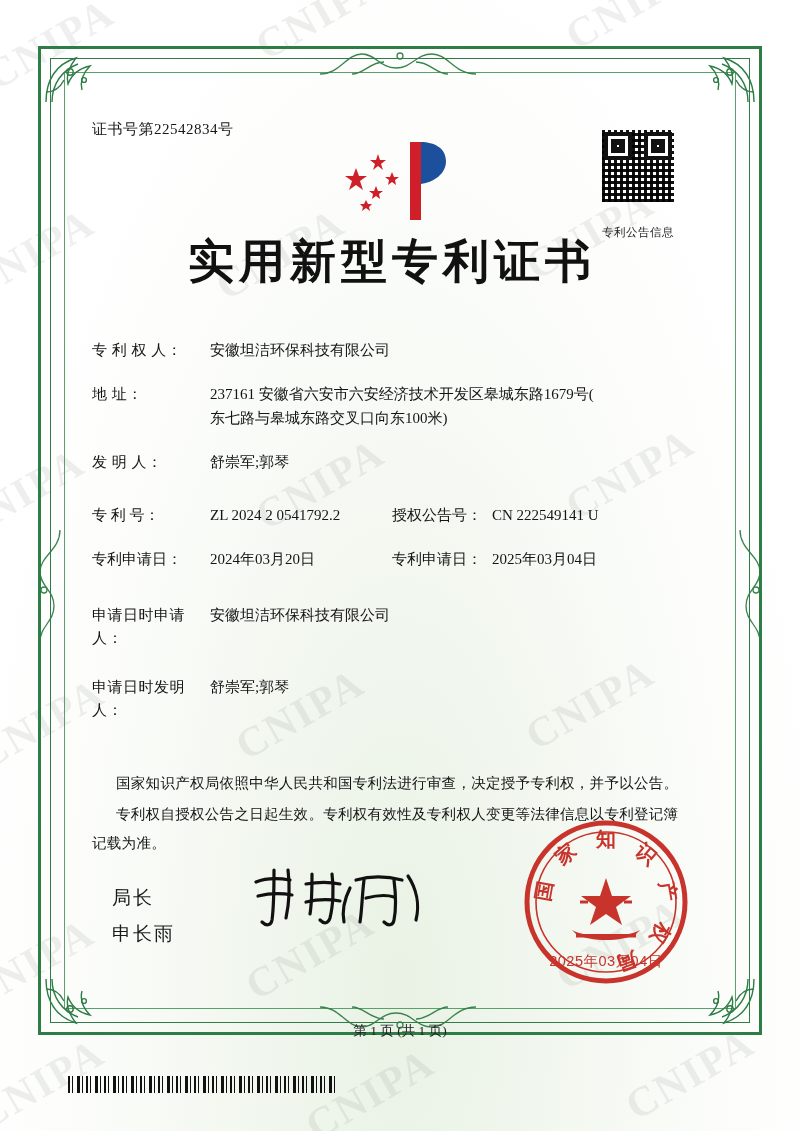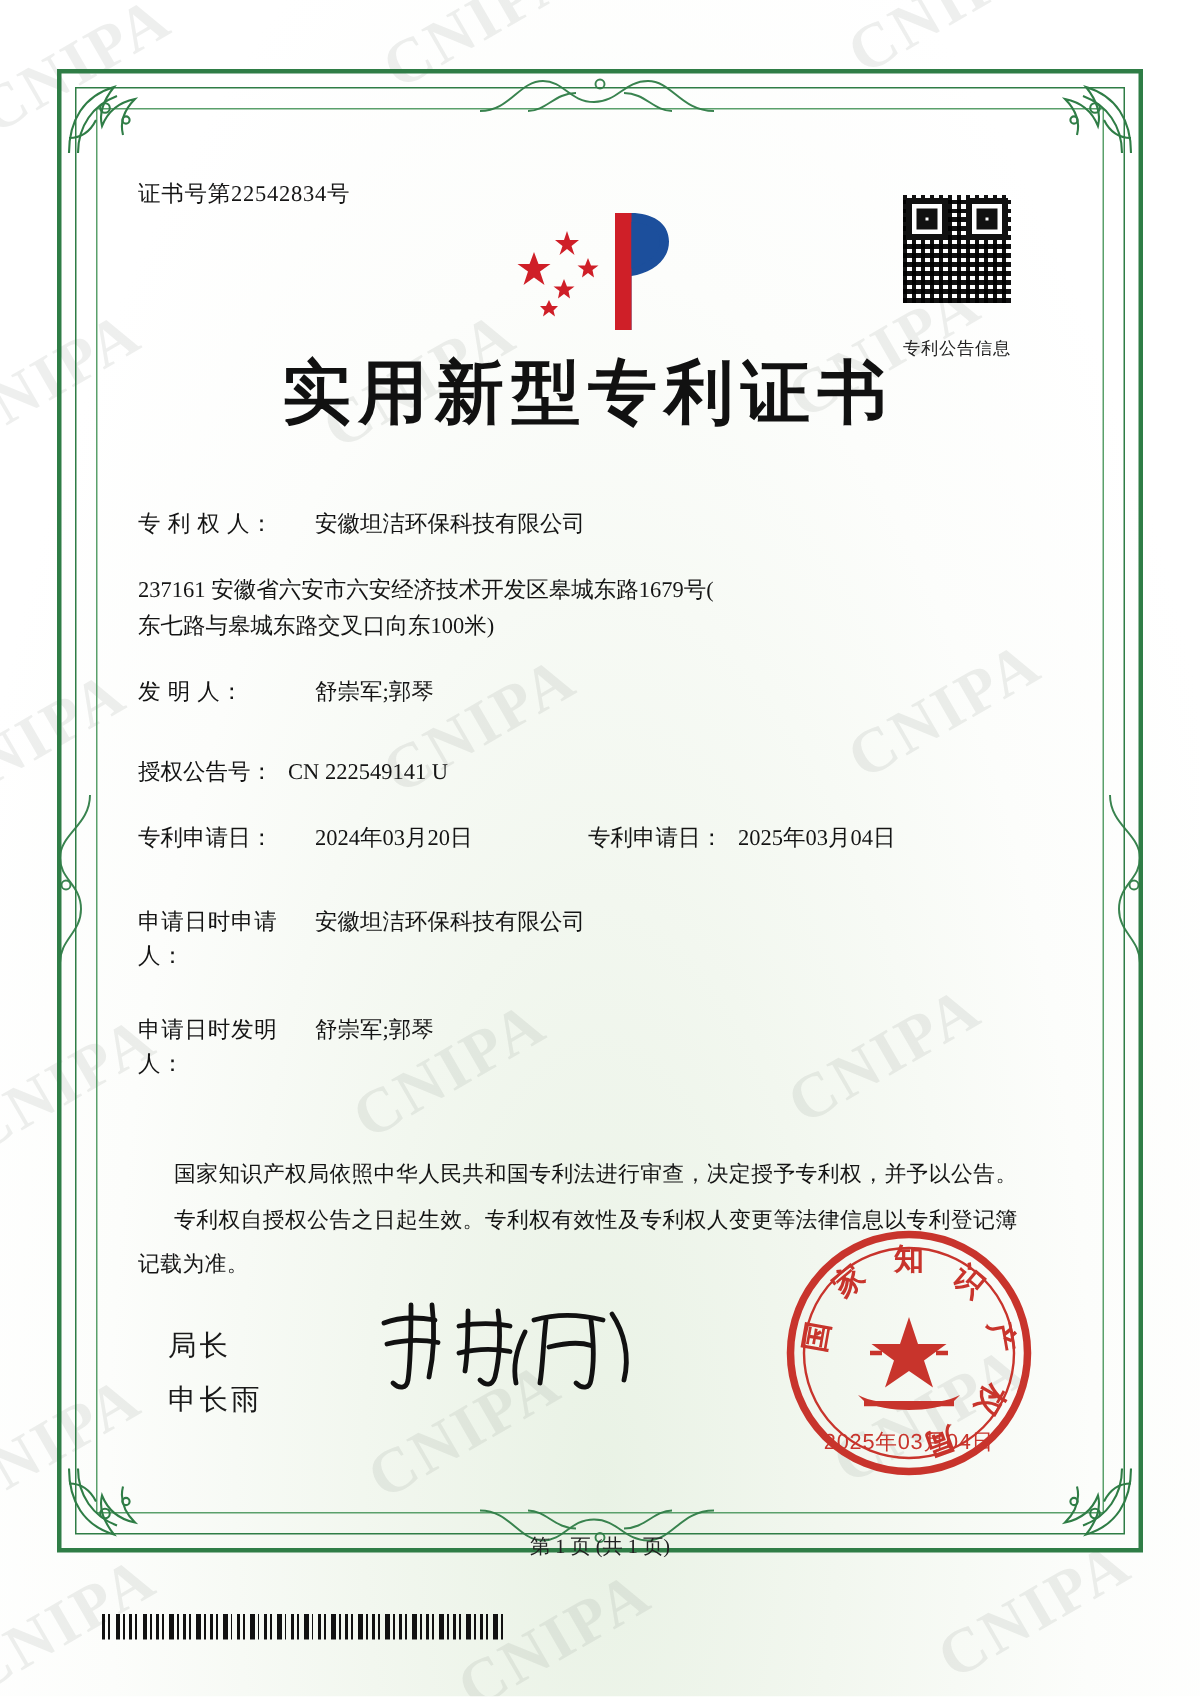--- a/index.html
+++ b/index.html
@@ -412,32 +412,37 @@
 
     <div class="fields">
 
 
       <div class="row" style="margin-top:34px;">
         <div class="lbl">专 利 权 人：</div>
         <div class="val">安徽坦洁环保科技有限公司</div>
       </div>
 
       <div class="row">
+        <div class="lbl">地        址：</div>
         <div class="val">
           <span class="l2">237161 安徽省六安市六安经济技术开发区皋城东路1679号(</span>
           <span class="l2">东七路与皋城东路交叉口向东100米)</span>
         </div>
       </div>
 
       <div class="row">
         <div class="lbl">发  明  人：</div>
         <div class="val">舒崇军;郭琴</div>
       </div>
 
       <div class="two-col" style="margin-top:30px;">
+        <div class="col">
+          <div class="lbl">专  利  号：</div>
+          <div class="val">ZL 2024 2 0541792.2</div>
+        </div>
         <div class="col right">
           <div class="lbl">授权公告号：</div>
           <div class="val">CN 222549141 U</div>
         </div>
       </div>
 
       <div class="two-col">
         <div class="col">
           <div class="lbl">专利申请日：</div>
           <div class="val">2024年03月20日</div>

